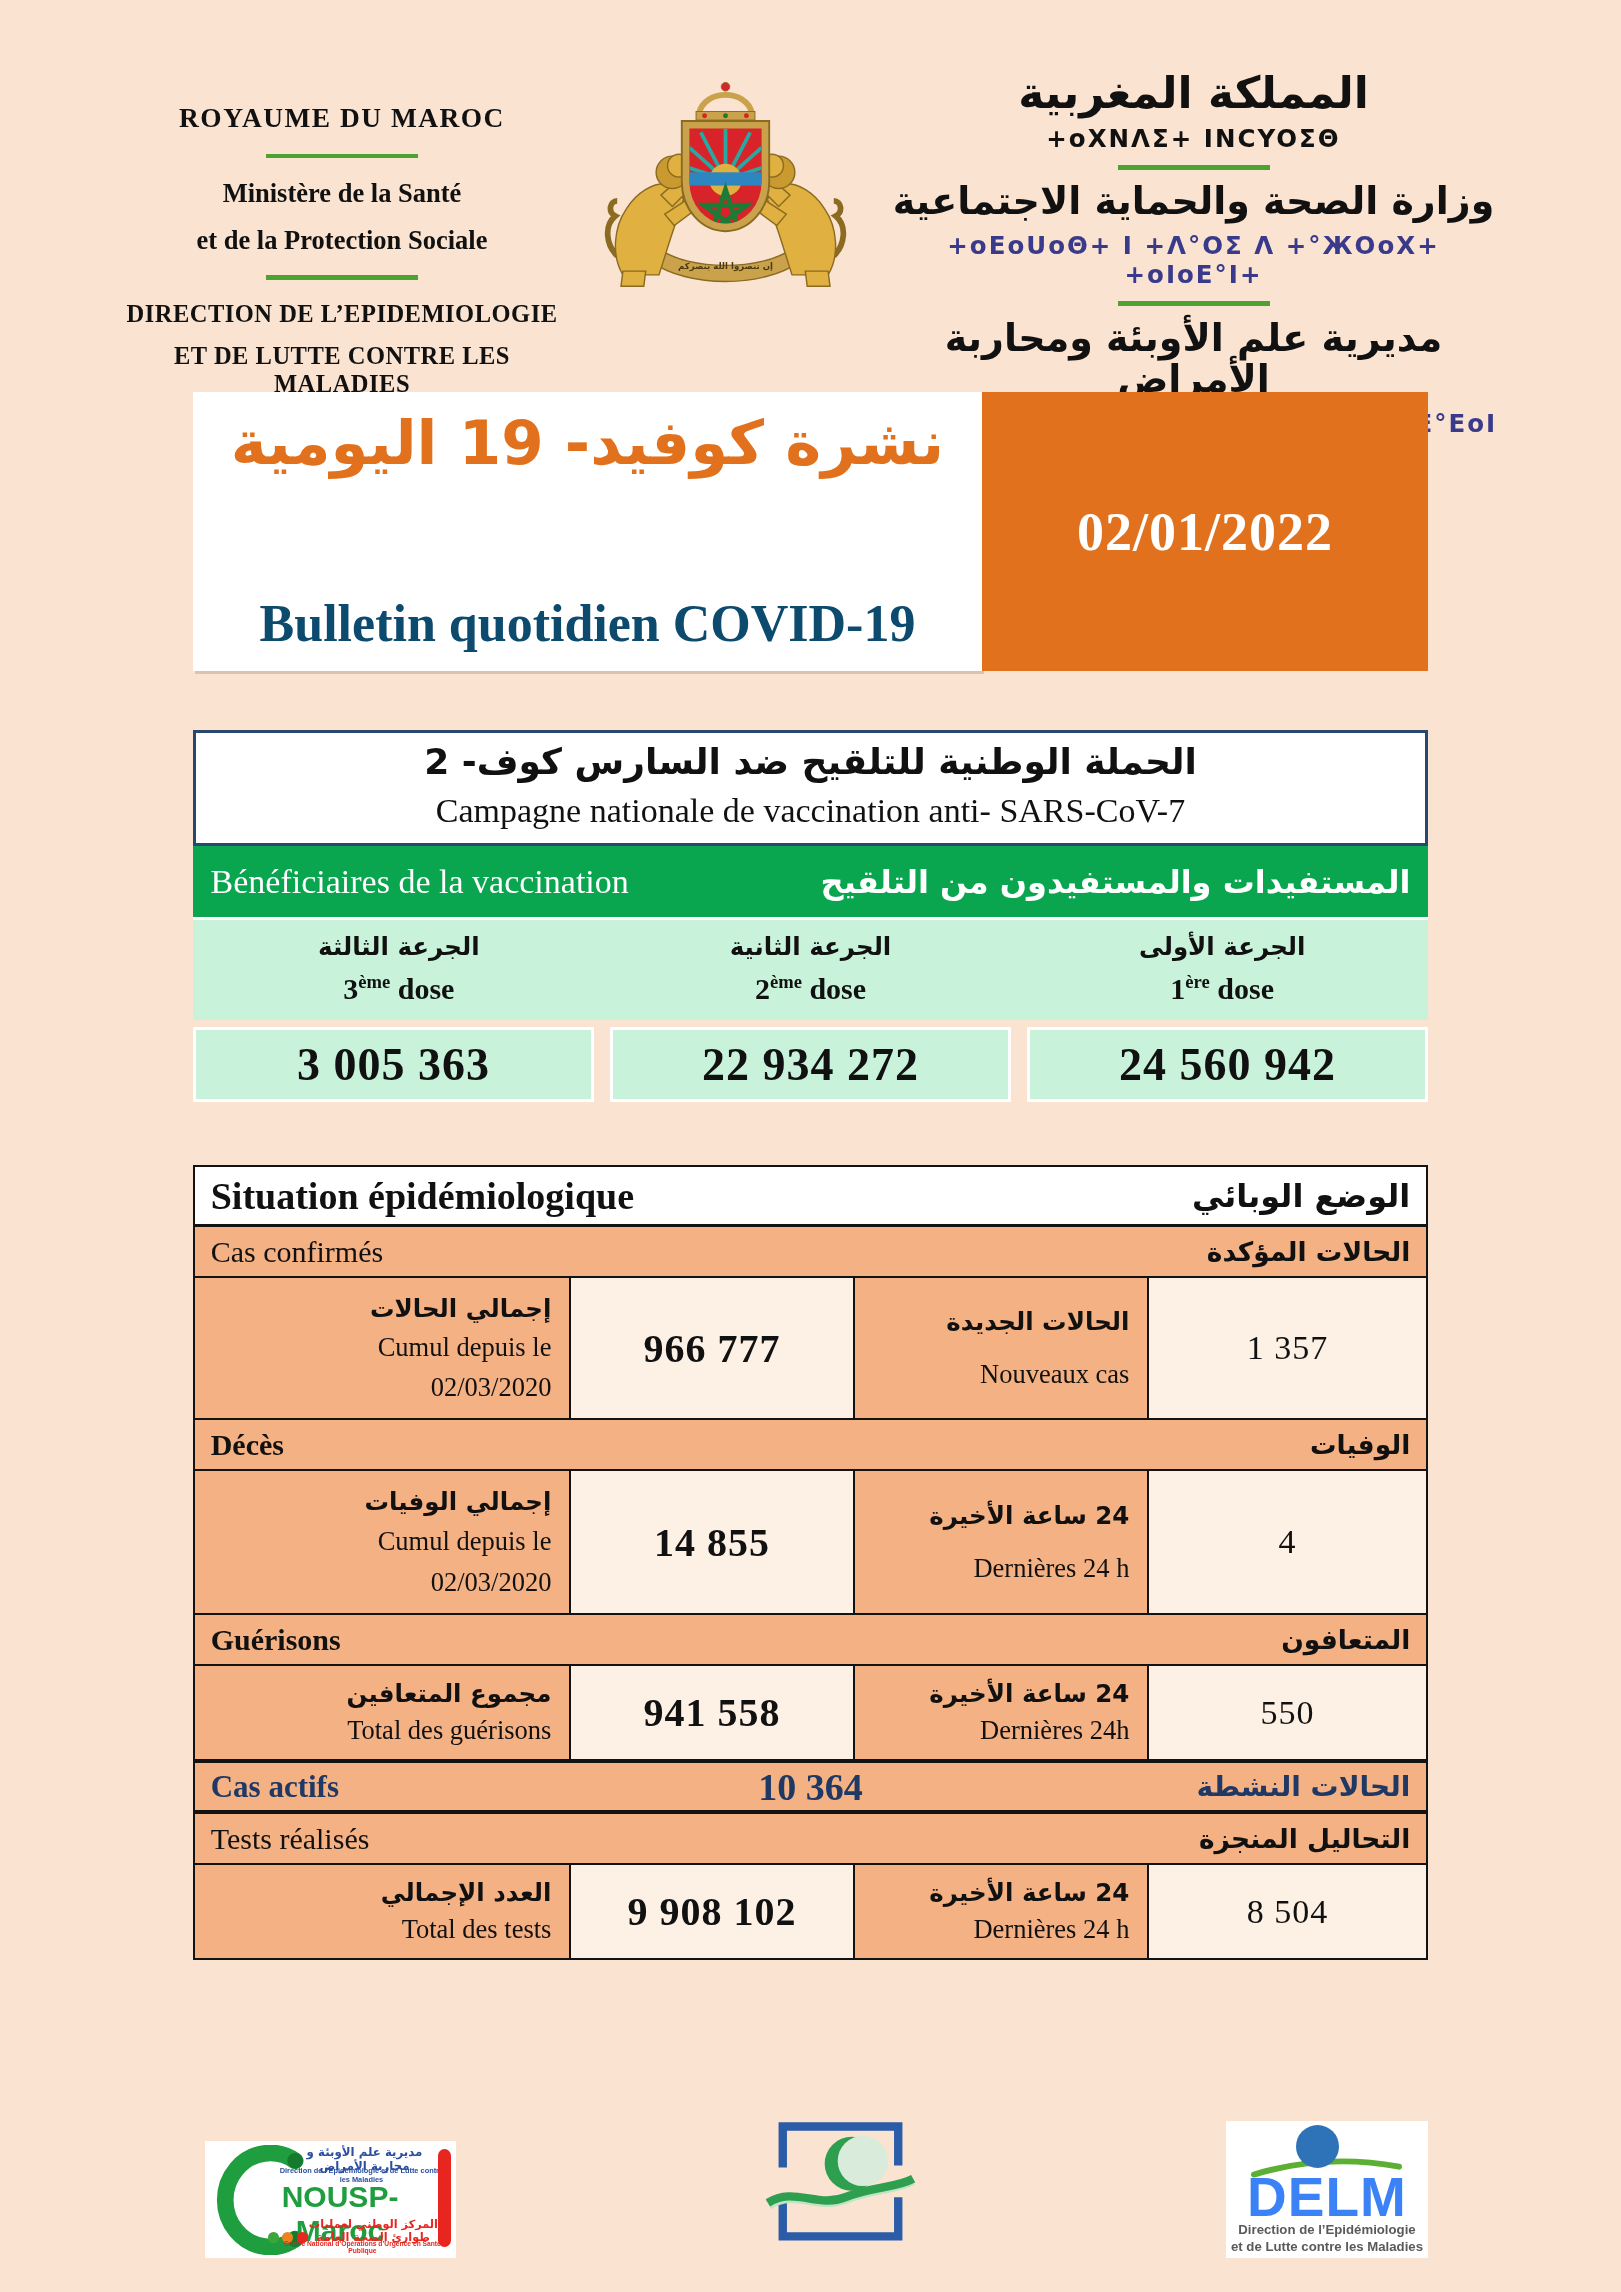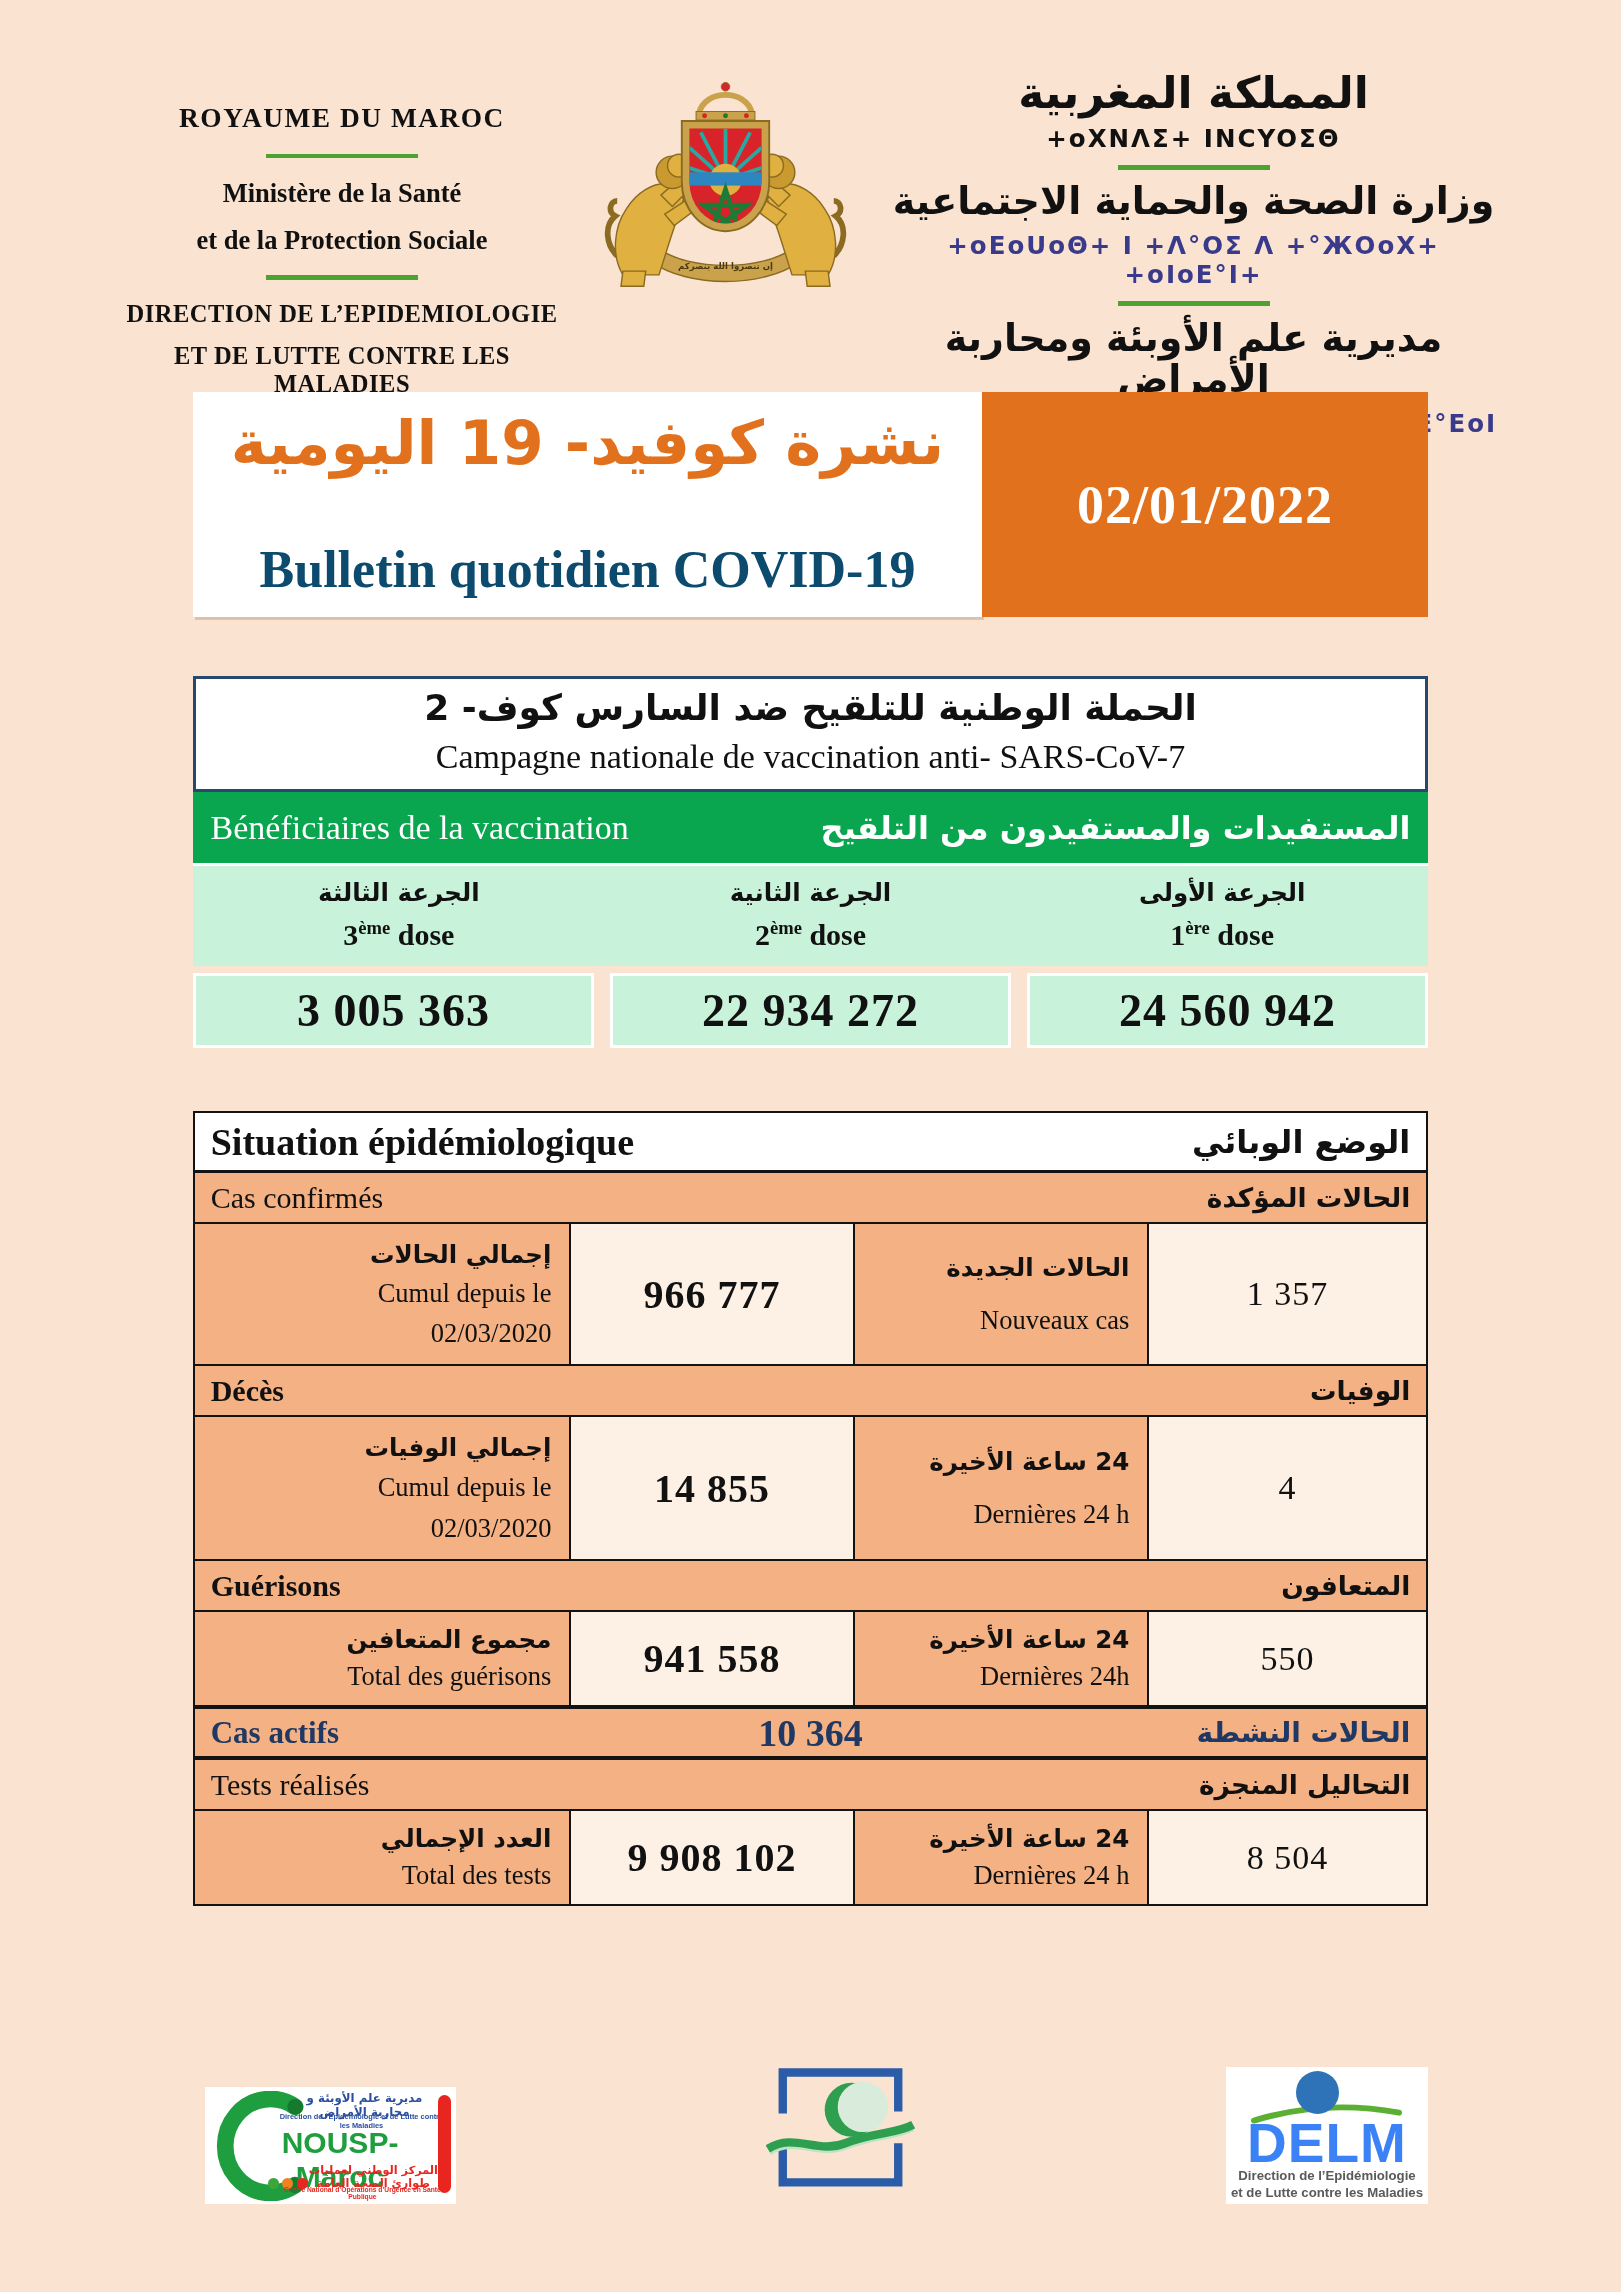--- a/index.html
+++ b/index.html
@@ -18,21 +18,21 @@
   .sep{width:152px;height:4.9px;background:#4CA32F;margin:19.6px auto;}
   .mast-center{width:247px;flex:0 0 auto;font-weight:bold;}
   .mast-right{width:632px;text-align:center;}
   .mast-right .sep{margin:11.8px auto;}
   .kingdom{font-size:44px;font-weight:bold;line-height:1.05;}
   .tif{font-family:"DejaVu Sans",sans-serif;font-size:24.5px;font-weight:bold;letter-spacing:2px;margin-top:7.8px;}
   .tif.blue{color:#3A3A8C;}
   .ministry-ar,.direction-ar{font-size:38px;font-weight:bold;line-height:1.1;}
 
   
-  .banner{display:flex;width:1235px;margin:63px auto 0;height:225px;}
+  .banner{display:flex;width:1235px;margin:63px auto 0;height:279px;}
   .banner-main{flex:0 0 789px;background:#fff;display:flex;flex-direction:column;justify-content:space-between;
                align-items:center;padding:19.6px 9.8px 17.6px;box-sizing:border-box;box-shadow:2px 2.9px 0 rgba(120,90,70,.25);}
   .banner-title-ar{font-size:61px;font-weight:bold;color:#E2711D;line-height:1;}
   .banner-title-fr{font-size:52px;font-weight:bold;color:#0c4a6e;}
   .banner-date{flex:1;background:#E2711D;color:#fff;display:flex;align-items:center;justify-content:center;
                font-size:54px;font-weight:bold;letter-spacing:1px;}
 
   
   .vax{width:1235px;margin:59px auto 0;}
   .vax-campaign{background:#fff;border:3.9px solid #27486F;text-align:center;padding:7.8px 0 13.7px;box-sizing:border-box;}

